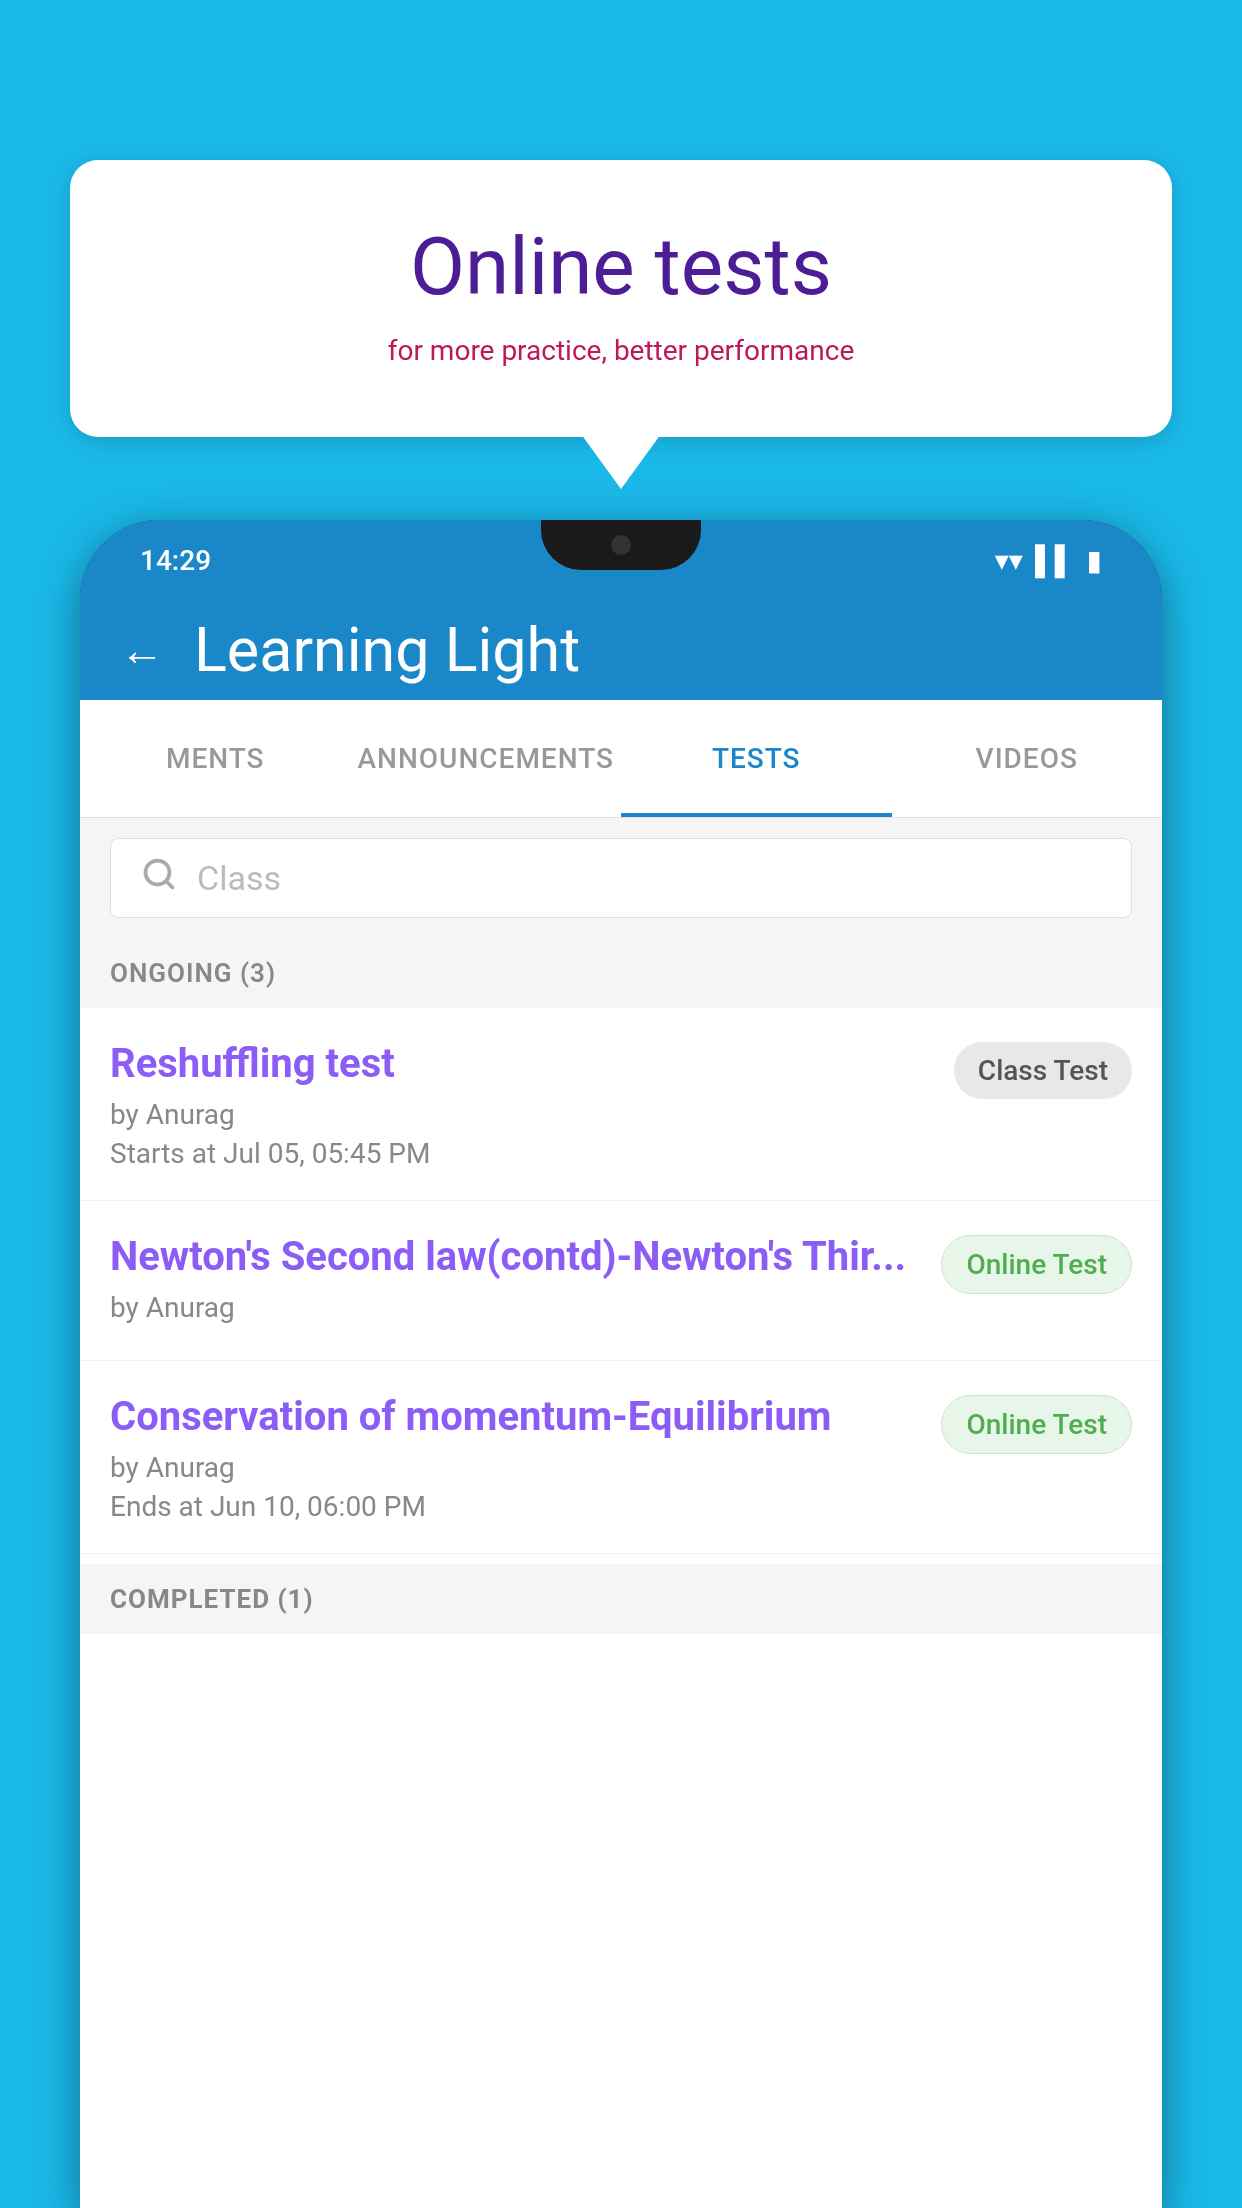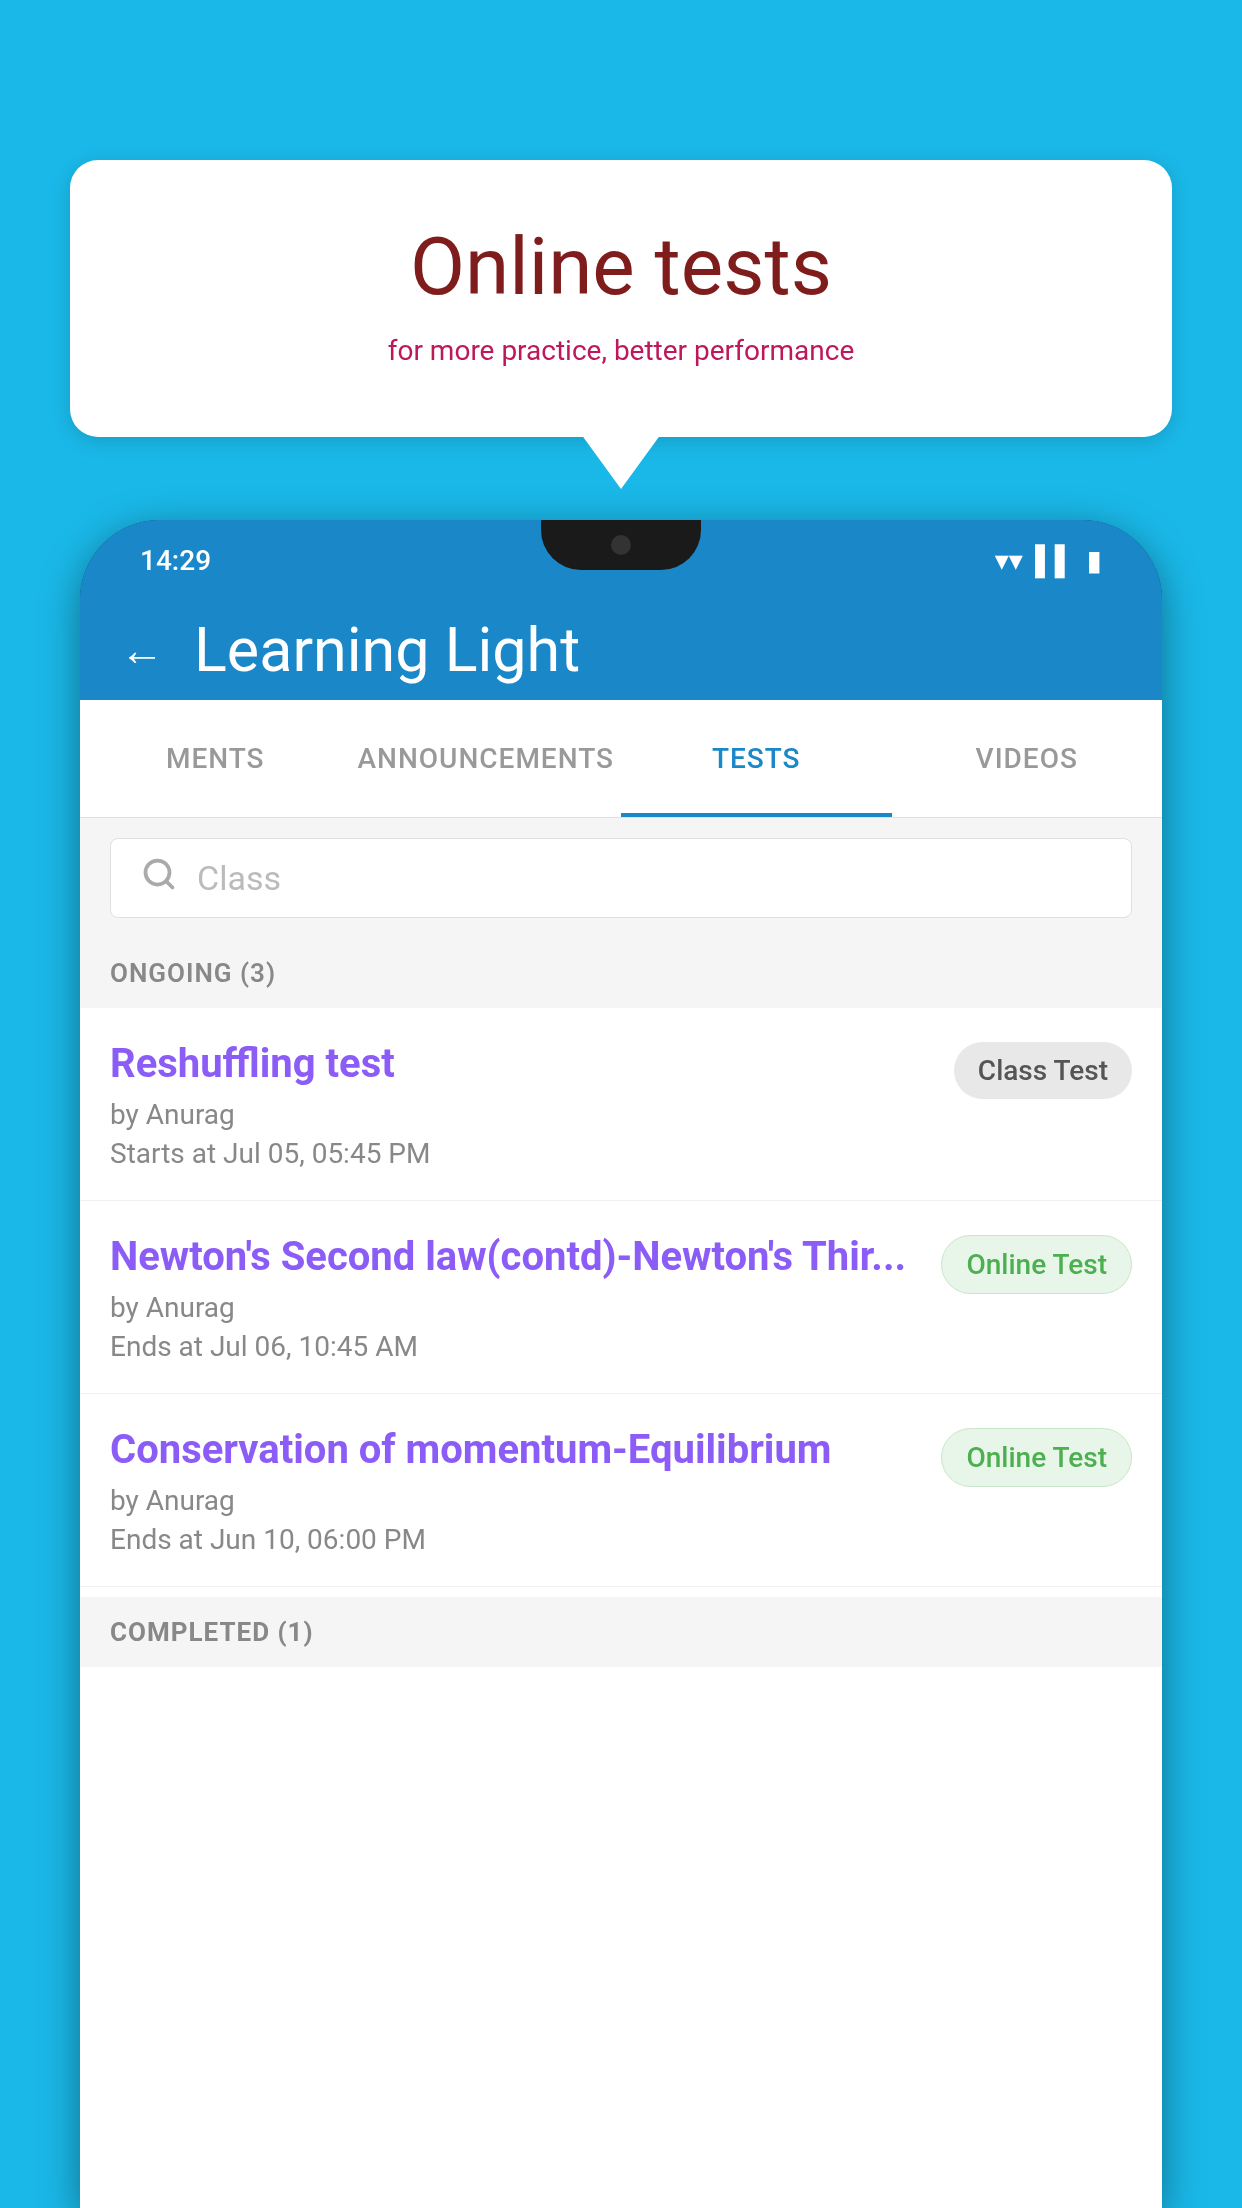--- a/index.html
+++ b/index.html
@@ -42,21 +42,21 @@
       transform: translateX(-50%);
       width: 0;
       height: 0;
       border-left: 40px solid transparent;
       border-right: 40px solid transparent;
       border-top: 55px solid white;
     }
 
     .bubble-title {
       font-size: 80px;
-      color: #7f1d1d;
+      color: #4c1d95;
       font-weight: 400;
       margin-bottom: 20px;
     }
 
     .bubble-subtitle {
       font-size: 28px;
       color: #be185d;
       font-weight: 400;
     }
 
@@ -368,21 +368,20 @@
           <div class="test-author">by Anurag</div>
           <div class="test-date">Starts at  Jul 05, 05:45 PM</div>
         </div>
         <span class="test-badge badge-class">Class Test</span>
       </div>
 
       <div class="test-card">
         <div class="test-card-content">
           <div class="test-name">Newton's Second law(contd)-Newton's Thir...</div>
           <div class="test-author">by Anurag</div>
-          <div class="test-date">Ends at  Jul 06, 10:45 AM</div>
         </div>
         <span class="test-badge badge-online">Online Test</span>
       </div>
 
       <div class="test-card">
         <div class="test-card-content">
           <div class="test-name">Conservation of momentum-Equilibrium</div>
           <div class="test-author">by Anurag</div>
           <div class="test-date">Ends at  Jun 10, 06:00 PM</div>
         </div>

